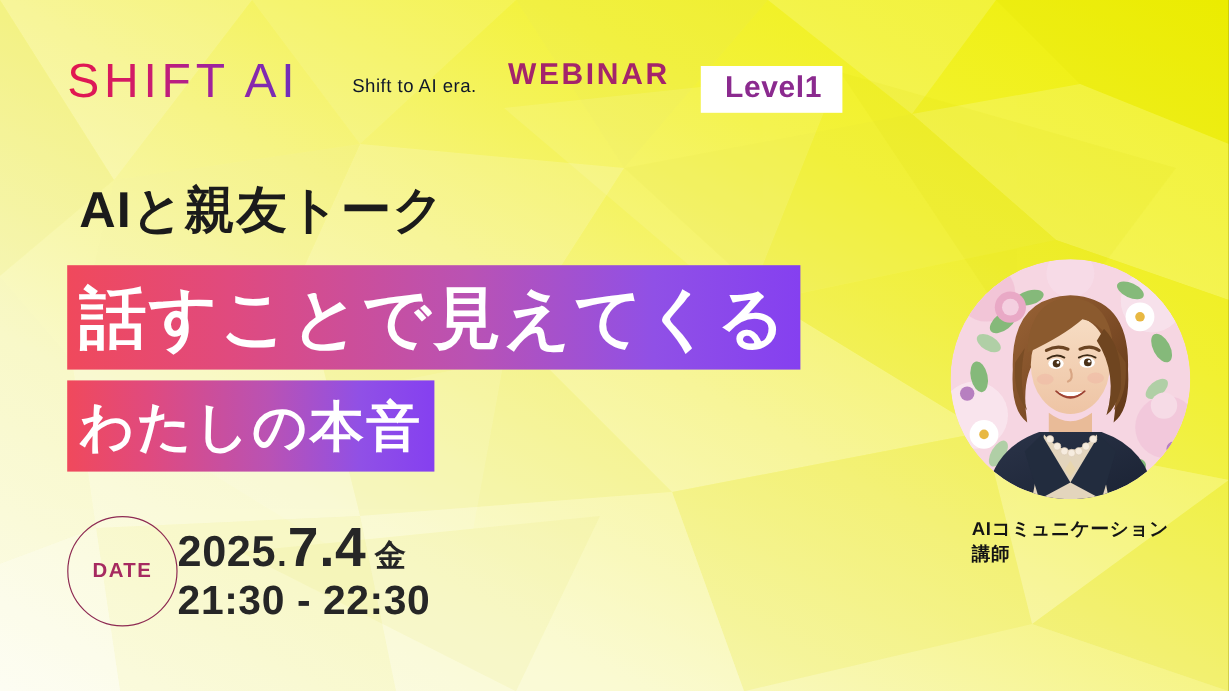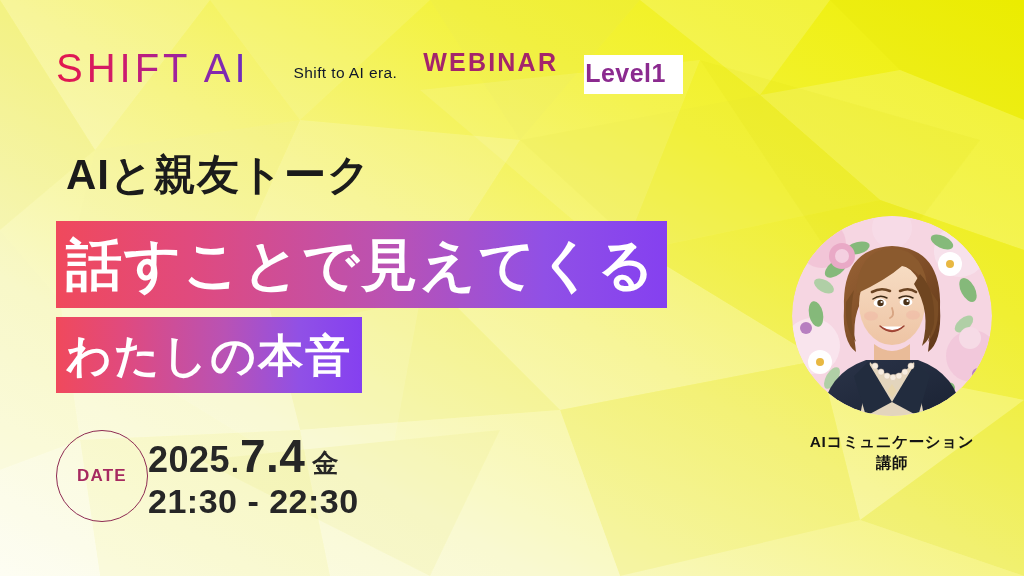--- a/index.html
+++ b/index.html
@@ -68,21 +68,21 @@
     color: #a4246b;
     white-space: nowrap;
   }
   .level-badge {
     margin-top: 7px;
     background: #ffffff;
     color: #8b2a8f;
     font-size: 25px;
     font-weight: 700;
     letter-spacing: 0.5px;
-    padding: 6px 17px 8px 1px;
+    padding: 6px 17px 8px 20px;
     white-space: nowrap;
     line-height: 1;
   }
 
   
   .kicker {
     position: absolute;
     left: 66px;
     top: 154px;
     font-size: 42px;
@@ -183,21 +183,20 @@
     flex: 0 0 auto;
   }
   .portrait svg { display: block; width: 100%; height: 100%; }
   .speaker-role {
     margin-top: 16px;
     font-size: 15.5px;
     font-weight: 700;
     color: #141414;
     letter-spacing: 0.6px;
     line-height: 1.35;
-    text-align: center;
     white-space: nowrap;
   }
   .speaker-role .role2 { display: block; }
   .speaker-name {
     margin-top: 10px;
     font-size: 28px;
     font-weight: 700;
     color: #111111;
     letter-spacing: 2px;
     text-align: center;

